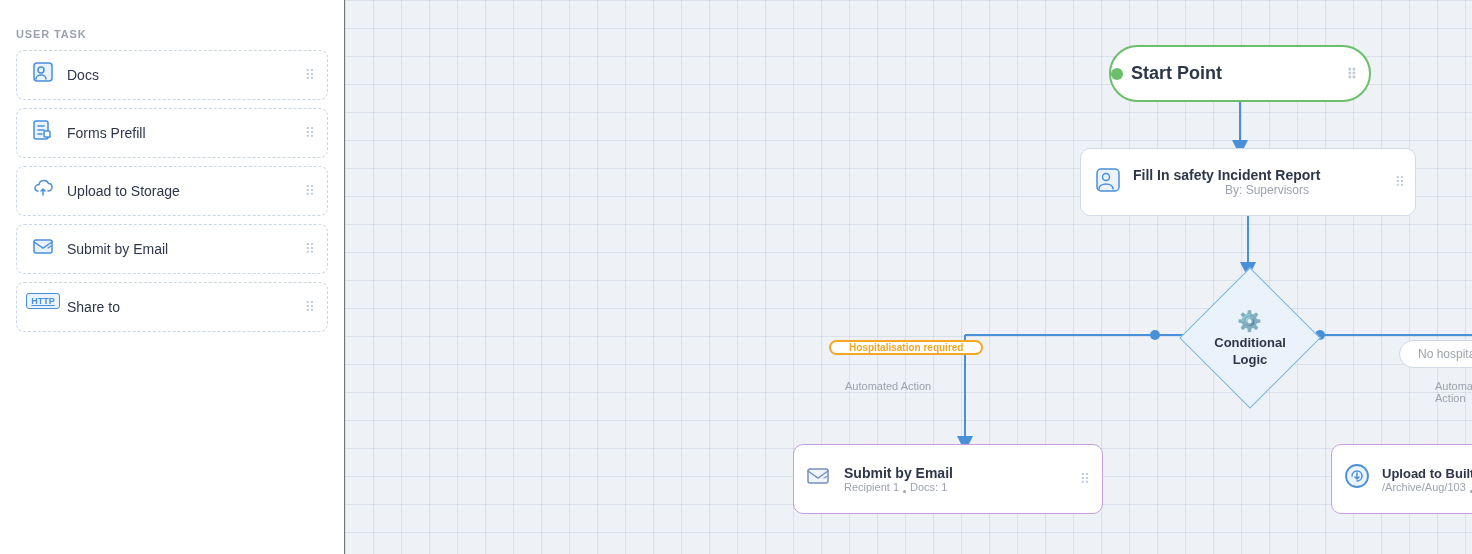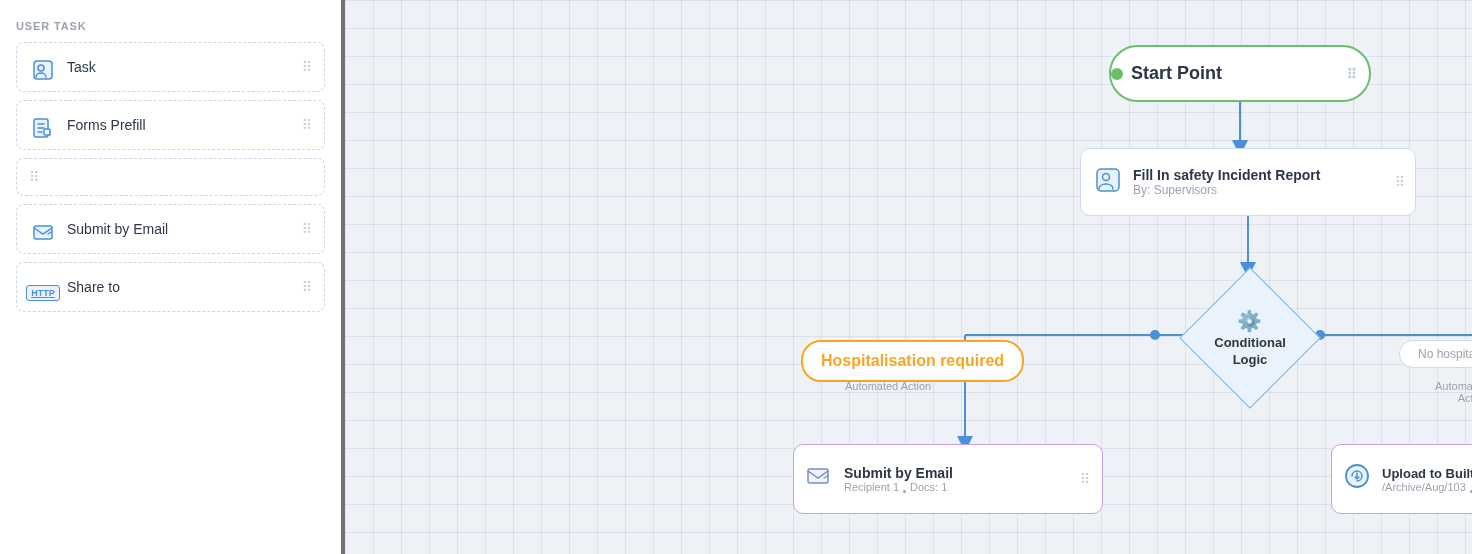--- a/index.html
+++ b/index.html
@@ -8,22 +8,22 @@
       background: #f0f2f5;
       display: flex;
       height: 554px;
       overflow: hidden;
     }
 
     
     .sidebar {
       width: 345px;
       background: #fff;
-      border-right: 4px solid #737373;
-      padding: 20px 16px;
+      border-right: 1px solid #737373;
+      padding: 28px 16px;
       flex-shrink: 0;
       overflow-y: auto;
     }
     .sidebar-section-title {
       font-size: 11px;
       font-weight: 700;
       color: #9ca3af;
       letter-spacing: 0.08em;
       margin-bottom: 10px;
       margin-top: 18px;
@@ -42,21 +42,21 @@
     }
     .sidebar-item-left {
       display: flex;
       align-items: center;
       gap: 10px;
     }
     .sidebar-item-icon {
       width: 28px;
       height: 28px;
       display: flex;
-      align-items: flex-end;
+      align-items: flex-start;
       justify-content: center;
       color: #4a90d9;
       font-size: 16px;
       text-decoration: underline;
     }
     .sidebar-item-label {
       font-size: 14px;
       font-weight: 500;
       color: #2d3748;
     }
@@ -145,20 +145,21 @@
     }
     .task-text { flex: 1; }
     .task-title {
       font-size: 14px;
       font-weight: 600;
       color: #2d3748;
     }
     .task-sub {
       font-size: 12px;
       color: #9ca3af;
+      text-align: center;
     }
     .task-drag {
       position: absolute;
       right: 10px;
       top: 50%;
       transform: translateY(-50%);
       color: #c0cdd8;
       font-size: 14px;
     }
 
@@ -189,50 +190,50 @@
       justify-content: center;
       font-size: 13px;
       font-weight: 600;
       color: #2d3748;
       gap: 2px;
     }
 
     
     .condition-label-hosp {
       position: absolute;
-      left: 456px;
+      left: 484px;
       top: 340px;
-      font-size: 16px;
+      font-size: 10px;
       color: #f5a623;
       font-weight: 600;
       background: #fff;
       border: 2px solid #f5a623;
       border-radius: 20px;
-      padding: 10px 18px;
+      padding: 0 18px;
       white-space: nowrap;
     }
     .condition-label-no {
       position: absolute;
       left: 1054px;
       top: 340px;
       font-size: 12px;
       color: #9ca3af;
       font-weight: 500;
       background: #fff;
       border: 1.5px solid #d1daea;
       border-radius: 20px;
       padding: 6px 18px;
       white-space: nowrap;
     }
 
     .automated-label {
       position: absolute;
       font-size: 11px;
       color: #9ca3af;
-      text-align: right;
+      text-align: left;
     }
     .automated-left { left: 500px; top: 380px; }
     .automated-right { left: 1090px; top: 380px; }
 
     
     .action-box {
       position: absolute;
       width: 310px;
       height: 70px;
       background: #fff;
@@ -296,21 +297,21 @@
 
   <div class="sidebar-item">
     <div class="sidebar-item-left">
       <div class="sidebar-item-icon">
         <svg width="22" height="22" viewBox="0 0 22 22" fill="none">
           <rect x="2" y="2" width="18" height="18" rx="3" stroke="#4a90d9" stroke-width="1.5" fill="#eaf2fb"></rect>
           <circle cx="9" cy="9" r="3" stroke="#4a90d9" stroke-width="1.5" fill="none"></circle>
           <path d="M4 18c0-2.5 2.5-4 5-4s5 1.5 5 4" stroke="#4a90d9" stroke-width="1.5" fill="none" stroke-linecap="round"></path>
         </svg>
       </div>
-      <span class="sidebar-item-label">Task</span>
+      <span class="sidebar-item-label">Docs</span>
     </div>
     <span class="sidebar-drag-icon">⠿</span>
   </div>
 
 
   <div class="sidebar-item">
     <div class="sidebar-item-left">
       <div class="sidebar-item-icon">
         <svg width="22" height="22" viewBox="0 0 22 22" fill="none">
           <rect x="2" y="2" width="14" height="18" rx="2" stroke="#4a90d9" stroke-width="1.5" fill="#eaf2fb"></rect>
@@ -318,20 +319,29 @@
           <path d="M14 14l4 4" stroke="#4a90d9" stroke-width="1.5" stroke-linecap="round"></path>
           <rect x="12" y="12" width="6" height="6" rx="1" stroke="#4a90d9" stroke-width="1.5" fill="white"></rect>
         </svg>
       </div>
       <span class="sidebar-item-label">Forms Prefill</span>
     </div>
     <span class="sidebar-drag-icon">⠿</span>
   </div>
 
   <div class="sidebar-item">
+    <div class="sidebar-item-left">
+      <div class="sidebar-item-icon">
+        <svg width="22" height="22" viewBox="0 0 22 22" fill="none">
+          <path d="M16 14c2 0 4-1.5 4-4 0-2-1.5-3.5-3.5-3.5a5 5 0 00-9.5 1C5 7.5 3 9 3 11c0 2 1.5 3 3 3" stroke="#4a90d9" stroke-width="1.5" fill="none" stroke-linecap="round"></path>
+          <path d="M11 12v6M9 14l2-2 2 2" stroke="#4a90d9" stroke-width="1.5" stroke-linecap="round" stroke-linejoin="round"></path>
+        </svg>
+      </div>
+      <span class="sidebar-item-label">Upload to Storage</span>
+    </div>
     <span class="sidebar-drag-icon">⠿</span>
   </div>
 
   <div class="sidebar-item">
     <div class="sidebar-item-left">
       <div class="sidebar-item-icon">
         <svg width="22" height="22" viewBox="0 0 22 22" fill="none">
           <rect x="2" y="5" width="18" height="13" rx="2" stroke="#4a90d9" stroke-width="1.5" fill="#eaf2fb"></rect>
           <path d="M2 7l9 6 9-6" stroke="#4a90d9" stroke-width="1.5" fill="none" stroke-linecap="round"></path>
           <path d="M16 13l3-2" stroke="#4a90d9" stroke-width="1.3" stroke-linecap="round"></path>

